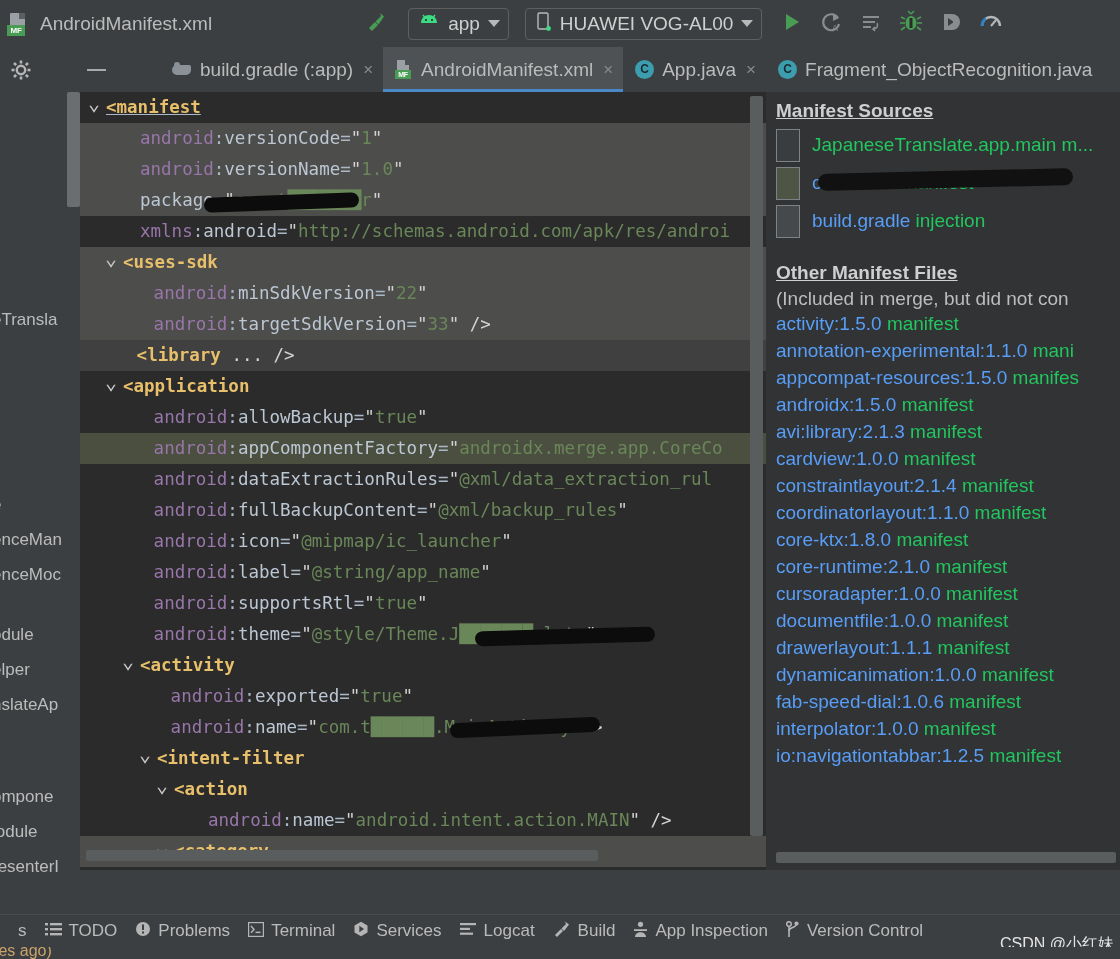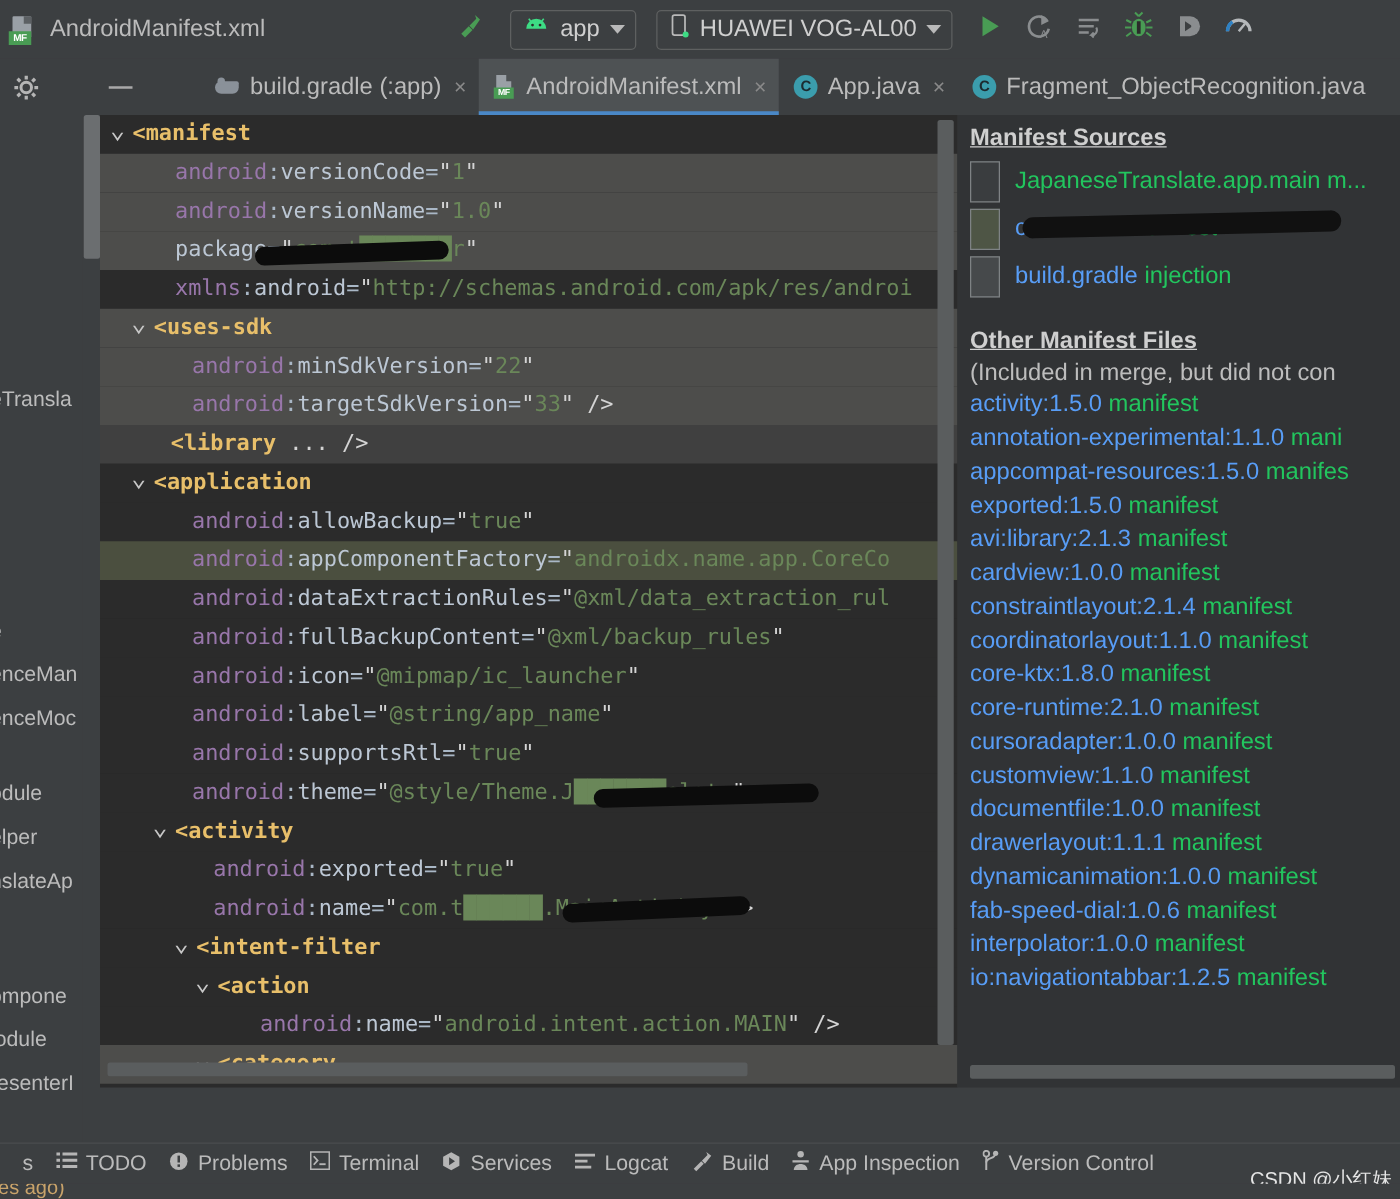--- a/index.html
+++ b/index.html
@@ -342,32 +342,32 @@
       <div class="ln" style="top: 568px;">elper</div>
       <div class="ln" style="top: 603px;">nslateAp</div>
       <div class="ln" style="top: 695px;">ompone</div>
       <div class="ln" style="top: 730px;">lodule</div>
       <div class="ln" style="top: 765px;">resenterI</div>
     </div>
   <div class="left-scroll"></div>
   <div class="leftstrip-bottom"></div>
 
   <div class="editor">
-      <div class="crow bg-dark"><span class="chev" style="left: 6px; font-size: 20px; line-height: 22px;">⌄</span><span style="margin-left: 26px; display: inline-block;"><span class="ktag">&lt;manifest</span></span></div>
+      <div class="crow bg-dark"><span class="chev" style="left: 6px; font-size: 20px; line-height: 22px;">⌄</span><span style="margin-left: 26px; display: inline-block; text-decoration: underline;"><span class="ktag">&lt;manifest</span></span></div>
       <div class="crow bg-gray"><span style="margin-left: 60px; display: inline-block;"><span class="kattr">android</span><span class="kpunc">:</span><span class="kattr2">versionCode</span><span class="kpunc">=</span><span class="kwhite">"</span><span class="kstr">1</span><span class="kwhite">"</span></span></div>
       <div class="crow bg-gray"><span style="margin-left: 60px; display: inline-block;"><span class="kattr">android</span><span class="kpunc">:</span><span class="kattr2">versionName</span><span class="kpunc">=</span><span class="kwhite">"</span><span class="kstr">1.0</span><span class="kwhite">"</span></span></div>
       <div class="crow bg-gray" style="position: relative;"><span style="margin-left: 60px; display: inline-block;"><span class="kattr2">package</span><span class="kpunc">=</span><span class="kwhite">"</span><span class="kstr">com.t███████r</span><span class="kwhite">"</span></span><div style="position: absolute; background: rgb(12, 12, 12); border-radius: 7.5px; left: 124px; top: 10px; width: 155px; height: 15px; transform: rotate(-2deg);"></div></div>
       <div class="crow bg-dark"><span style="margin-left: 60px; display: inline-block;"><span class="kattr">xmlns</span><span class="kpunc">:</span><span class="kattr2">android</span><span class="kpunc">=</span><span class="kwhite">"</span><span class="kstr">http://schemas.android.com/apk/res/androi</span></span></div>
       <div class="crow bg-gray"><span class="chev" style="left: 23px; font-size: 20px; line-height: 22px;">⌄</span><span style="margin-left: 43px; display: inline-block;"><span class="ktag">&lt;uses-sdk</span></span></div>
       <div class="crow bg-gray"><span style="margin-left: 73.6px; display: inline-block;"><span class="kattr">android</span><span class="kpunc">:</span><span class="kattr2">minSdkVersion</span><span class="kpunc">=</span><span class="kwhite">"</span><span class="kstr">22</span><span class="kwhite">"</span></span></div>
       <div class="crow bg-gray"><span style="margin-left: 73.6px; display: inline-block;"><span class="kattr">android</span><span class="kpunc">:</span><span class="kattr2">targetSdkVersion</span><span class="kpunc">=</span><span class="kwhite">"</span><span class="kstr">33</span><span class="kwhite">" /&gt;</span></span></div>
       <div class="crow bg-purple"><span style="margin-left: 56.6px; display: inline-block;"><span class="ktag">&lt;library</span><span class="kwhite"> ... /&gt;</span></span></div>
       <div class="crow bg-dark"><span class="chev" style="left: 23px; font-size: 20px; line-height: 22px;">⌄</span><span style="margin-left: 43px; display: inline-block;"><span class="ktag">&lt;application</span></span></div>
       <div class="crow bg-dark"><span style="margin-left: 73.6px; display: inline-block;"><span class="kattr">android</span><span class="kpunc">:</span><span class="kattr2">allowBackup</span><span class="kpunc">=</span><span class="kwhite">"</span><span class="kstr">true</span><span class="kwhite">"</span></span></div>
-      <div class="crow bg-olive"><span style="margin-left: 73.6px; display: inline-block;"><span class="kattr">android</span><span class="kpunc">:</span><span class="kattr2">appComponentFactory</span><span class="kpunc">=</span><span class="kwhite">"</span><span class="kstr">androidx.name.app.CoreCo</span></span></div>
+      <div class="crow bg-olive"><span style="margin-left: 73.6px; display: inline-block;"><span class="kattr">android</span><span class="kpunc">:</span><span class="kattr2">appComponentFactory</span><span class="kpunc">=</span><span class="kwhite">"</span><span class="kstr">androidx.merge.app.CoreCo</span></span></div>
       <div class="crow bg-dark"><span style="margin-left: 73.6px; display: inline-block;"><span class="kattr">android</span><span class="kpunc">:</span><span class="kattr2">dataExtractionRules</span><span class="kpunc">=</span><span class="kwhite">"</span><span class="kstr">@xml/data_extraction_rul</span></span></div>
       <div class="crow bg-dark"><span style="margin-left: 73.6px; display: inline-block;"><span class="kattr">android</span><span class="kpunc">:</span><span class="kattr2">fullBackupContent</span><span class="kpunc">=</span><span class="kwhite">"</span><span class="kstr">@xml/backup_rules</span><span class="kwhite">"</span></span></div>
       <div class="crow bg-dark"><span style="margin-left: 73.6px; display: inline-block;"><span class="kattr">android</span><span class="kpunc">:</span><span class="kattr2">icon</span><span class="kpunc">=</span><span class="kwhite">"</span><span class="kstr">@mipmap/ic_launcher</span><span class="kwhite">"</span></span></div>
       <div class="crow bg-dark"><span style="margin-left: 73.6px; display: inline-block;"><span class="kattr">android</span><span class="kpunc">:</span><span class="kattr2">label</span><span class="kpunc">=</span><span class="kwhite">"</span><span class="kstr">@string/app_name</span><span class="kwhite">"</span></span></div>
       <div class="crow bg-dark"><span style="margin-left: 73.6px; display: inline-block;"><span class="kattr">android</span><span class="kpunc">:</span><span class="kattr2">supportsRtl</span><span class="kpunc">=</span><span class="kwhite">"</span><span class="kstr">true</span><span class="kwhite">"</span></span></div>
       <div class="crow bg-dark" style="position: relative;"><span style="margin-left: 73.6px; display: inline-block;"><span class="kattr">android</span><span class="kpunc">:</span><span class="kattr2">theme</span><span class="kpunc">=</span><span class="kwhite">"</span><span class="kstr">@style/Theme.J███████slate</span><span class="kwhite">" &gt;</span></span><div style="position: absolute; background: rgb(12, 12, 12); border-radius: 7.5px; left: 395px; top: 10px; width: 180px; height: 15px; transform: rotate(-1.5deg);"></div></div>
       <div class="crow bg-dark"><span class="chev" style="left: 40px; font-size: 20px; line-height: 22px;">⌄</span><span style="margin-left: 60px; display: inline-block;"><span class="ktag">&lt;activity</span></span></div>
       <div class="crow bg-dark"><span style="margin-left: 90.6px; display: inline-block;"><span class="kattr">android</span><span class="kpunc">:</span><span class="kattr2">exported</span><span class="kpunc">=</span><span class="kwhite">"</span><span class="kstr">true</span><span class="kwhite">"</span></span></div>
       <div class="crow bg-dark" style="position: relative;"><span style="margin-left: 90.6px; display: inline-block;"><span class="kattr">android</span><span class="kpunc">:</span><span class="kattr2">name</span><span class="kpunc">=</span><span class="kwhite">"</span><span class="kstr">com.t██████.MainActivity</span><span class="kwhite">" &gt;</span></span><div style="position: absolute; background: rgb(12, 12, 12); border-radius: 7.5px; left: 370px; top: 8px; width: 150px; height: 15px; transform: rotate(-2.5deg);"></div></div>
       <div class="crow bg-dark"><span class="chev" style="left: 57px; font-size: 20px; line-height: 22px;">⌄</span><span style="margin-left: 77px; display: inline-block;"><span class="ktag">&lt;intent-filter</span></span></div>
@@ -395,29 +395,28 @@
           <div class="src-label"><span class="lnk">build.gradle</span><span class="plain"> injection</span></div>
         </div>
       </div>
     <div class="rp-sep"></div>
     <div class="rp-head">Other Manifest Files</div>
     <div class="rp-note">(Included in merge, but did not con</div>
     <div class="other-list" id="other-list">
         <div class="other-item"><span class="lnk">activity:1.5.0</span><span class="plain"> manifest</span></div>
         <div class="other-item"><span class="lnk">annotation-experimental:1.1.0</span><span class="plain"> mani</span></div>
         <div class="other-item"><span class="lnk">appcompat-resources:1.5.0</span><span class="plain"> manifes</span></div>
-        <div class="other-item"><span class="lnk">exported:1.5.0</span><span class="plain"> manifest</span></div>
+        <div class="other-item"><span class="lnk">androidx:1.5.0</span><span class="plain"> manifest</span></div>
         <div class="other-item"><span class="lnk">avi:library:2.1.3</span><span class="plain"> manifest</span></div>
         <div class="other-item"><span class="lnk">cardview:1.0.0</span><span class="plain"> manifest</span></div>
         <div class="other-item"><span class="lnk">constraintlayout:2.1.4</span><span class="plain"> manifest</span></div>
         <div class="other-item"><span class="lnk">coordinatorlayout:1.1.0</span><span class="plain"> manifest</span></div>
         <div class="other-item"><span class="lnk">core-ktx:1.8.0</span><span class="plain"> manifest</span></div>
         <div class="other-item"><span class="lnk">core-runtime:2.1.0</span><span class="plain"> manifest</span></div>
         <div class="other-item"><span class="lnk">cursoradapter:1.0.0</span><span class="plain"> manifest</span></div>
-        <div class="other-item"><span class="lnk">customview:1.1.0</span><span class="plain"> manifest</span></div>
         <div class="other-item"><span class="lnk">documentfile:1.0.0</span><span class="plain"> manifest</span></div>
         <div class="other-item"><span class="lnk">drawerlayout:1.1.1</span><span class="plain"> manifest</span></div>
         <div class="other-item"><span class="lnk">dynamicanimation:1.0.0</span><span class="plain"> manifest</span></div>
         <div class="other-item"><span class="lnk">fab-speed-dial:1.0.6</span><span class="plain"> manifest</span></div>
         <div class="other-item"><span class="lnk">interpolator:1.0.0</span><span class="plain"> manifest</span></div>
         <div class="other-item"><span class="lnk">io:navigationtabbar:1.2.5</span><span class="plain"> manifest</span></div>
       </div>
   </div>
   <div class="right-hscroll"></div>
 

